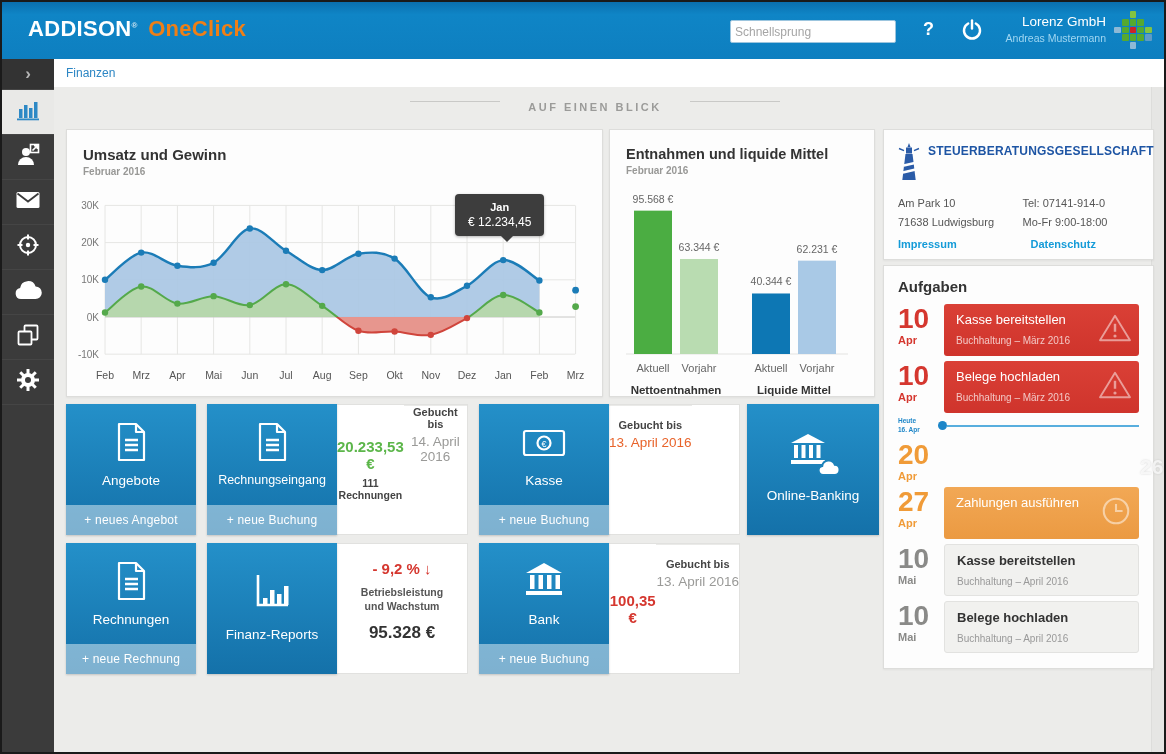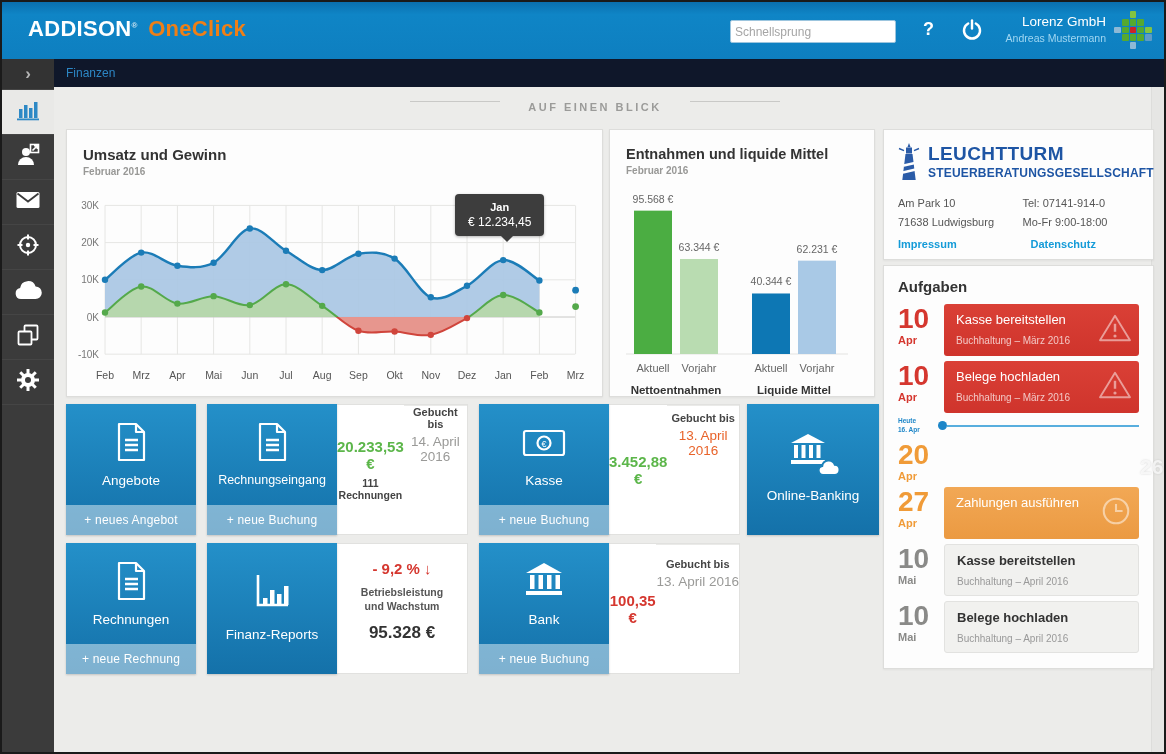--- a/index.html
+++ b/index.html
@@ -19,21 +19,21 @@
   .power{position:absolute;left:958px;top:16px;cursor:pointer;}
   .account{position:absolute;right:58px;top:12px;text-align:right;}
   .account .co{color:#fff;font-size:13.5px;}
   .account .usr{color:#9fd6f2;font-size:10.5px;margin-top:3px;}
   .mosaic{position:absolute;right:12px;top:9px;width:38px;height:38px;display:grid;
           grid-template-columns:repeat(5,1fr);grid-template-rows:repeat(5,1fr);gap:1px;}
   .mosaic div{border-radius:1px;}
   .mg{background:#55a92f;} .mG{background:#83c341;} .mb{background:#8db9d6;}
   .mB{background:#5e9bc6;} .mr{background:#cc2229;} .mt{background:transparent;}
   
-  .crumbbar{position:absolute;left:0;top:57px;right:0;height:28px;background:#0f172a;border-bottom:1px solid #d4d4d2;}
+  .crumbbar{position:absolute;left:0;top:57px;right:0;height:28px;background:#ffffff;border-bottom:1px solid #d4d4d2;}
   .crumb{position:absolute;left:64px;top:0;line-height:28px;font-size:12px;color:#2c86c4;cursor:pointer;}
   
   .sidebar{position:absolute;left:0;top:57px;bottom:0;width:52px;background:#3b3b3b;}
   .side-item{height:44px;display:flex;align-items:center;justify-content:center;border-bottom:1px solid #454545;cursor:pointer;}
   .side-item.chev{height:30px;background:#333;color:#b5b5b5;font-size:17px;font-weight:bold;}
   .side-item.active{background:#e9e9e7;}
   
   .content{position:absolute;left:52px;top:85px;right:0;bottom:0;background:#ececea;}
   .scrolltrack{position:absolute;right:0;top:0;bottom:0;width:12px;background:#e6e6e4;border-left:1px solid #dddddb;}
   .divider{position:absolute;left:0;right:28px;top:14px;display:flex;justify-content:center;font-weight:bold;}
@@ -377,21 +377,20 @@
             <g fill="#2a5ba7">
               <path d="M7.5 11h7l3.2 26H4.3z"></path>
                 <rect x="8" y="4.5" width="6" height="6"></rect>
                 <path d="M11 0l1.6 4.2H9.4z"></path>
             </g>
             <path d="M1 5.5l5 2.2M21 5.5l-5 2.2" stroke="#2a5ba7" stroke-width="1.4" fill="none"></path>
             <path d="M5.8 22.5l11-2.6M4.9 29.5l12.8-3" stroke="#fdfdfd" stroke-width="2.6" fill="none"></path>
           </svg>
         </span>
         <div class="firm-names">
-          <div class="firm-name">LEUCHTTURM</div>
           <div class="firm-sub">STEUERBERATUNGSGESELLSCHAFT</div>
         </div>
       </div>
       <div class="firm-grid">
         <span>Am Park 10</span>
         <span>Tel: 07141-914-0</span>
         <span>71638 Ludwigsburg</span>
         <span>Mo-Fr 9:00-18:00</span>
       </div>
       <div class="firm-links">
@@ -539,23 +538,20 @@
           <svg width="46" height="34" viewBox="0 0 46 34" fill="none" stroke="#fff" stroke-width="2.2">
             <rect x="3" y="5" width="40" height="24" rx="2"></rect>
               <circle cx="23" cy="17" r="6.5"></circle>
             <text x="23" y="20.5" font-size="9" fill="#fff" stroke="none" text-anchor="middle" font-family="Liberation Sans, sans-serif">€</text>
           </svg>
         </span>
         <div class="t-label">Kasse</div>
         <div class="t-action">+ neue Buchung</div>
       </div>
       <div class="info">
-        <div class="top">
-          <div class="amt-green">3.452,88 €</div>
-        </div>
         <div class="bot">
           <div class="bk-lbl">Gebucht bis</div>
           <div class="bk-date warn">13. April 2016</div>
         </div>
       </div>
       <div class="gap7"></div>
       <div class="tile center" style="width:132px">
         <span class="t-icon">
           <svg width="52" height="46" viewBox="0 0 52 46">
             <g fill="#fff">

